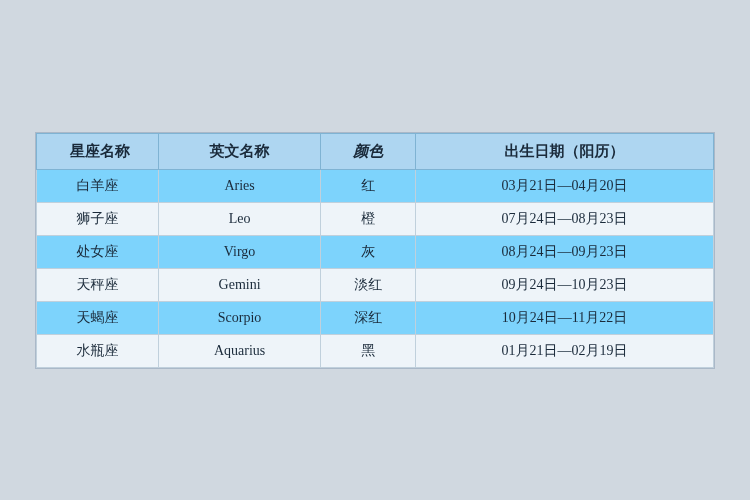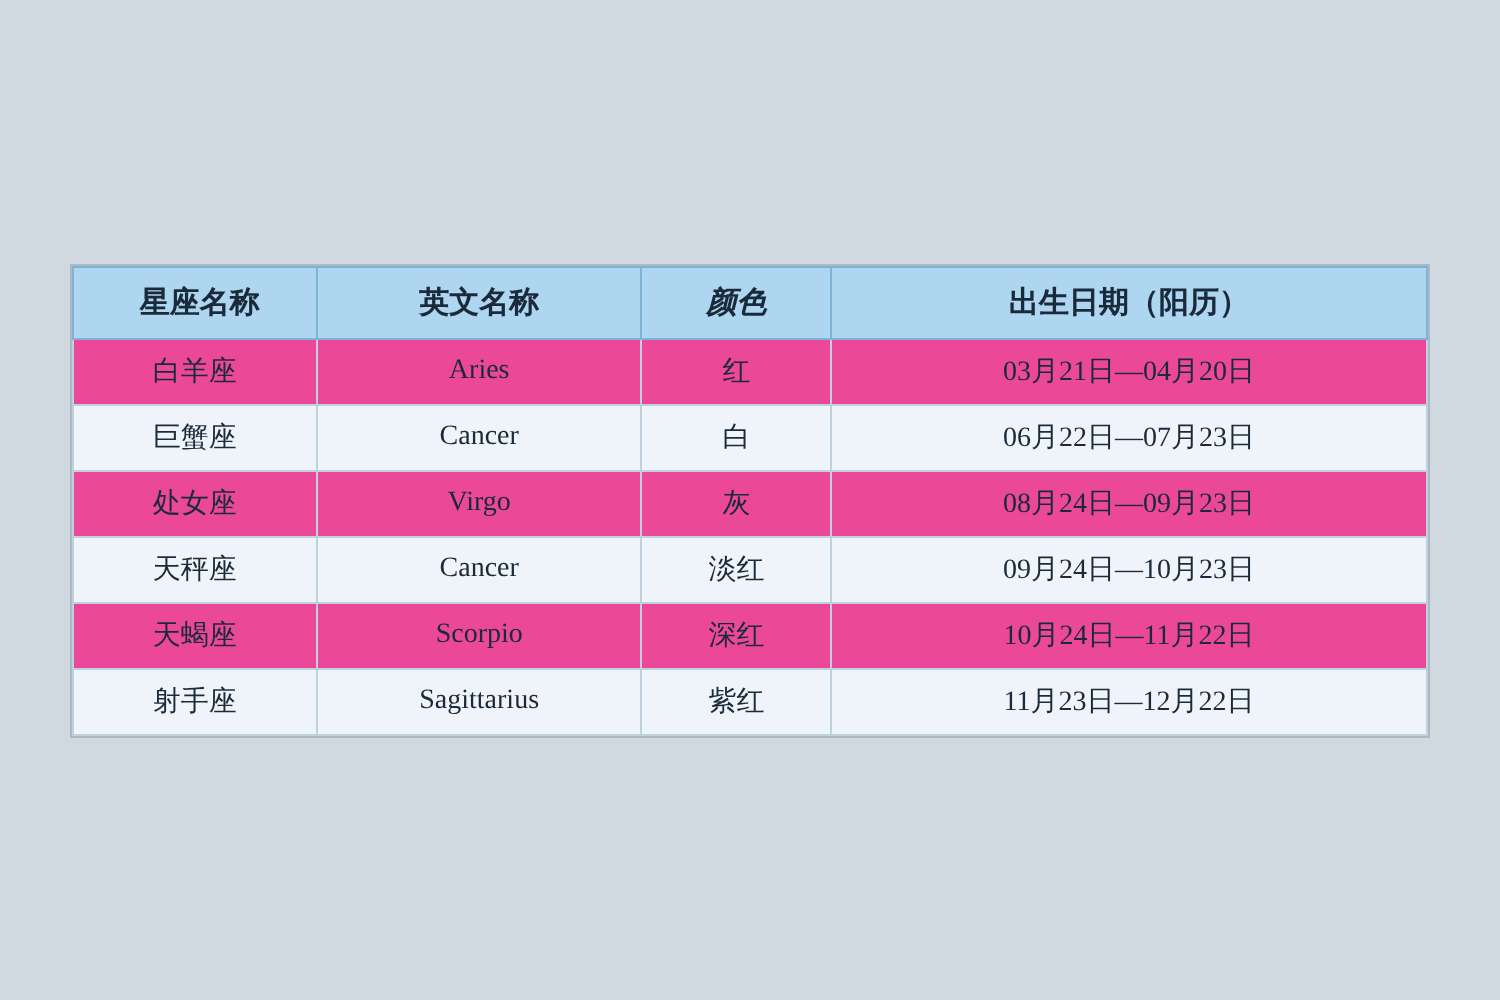--- a/index.html
+++ b/index.html
@@ -36,21 +36,21 @@
     thead th {
       border: 1px solid #7fb3d3;
       padding: 8px 12px;
       text-align: center;
       font-size: 15px;
       font-weight: bold;
       color: #1a2a3a;
     }
 
     tbody tr {
-      background-color: #ec4899;
+      background-color: #7dd3fc;
     }
 
     tbody tr:nth-child(even) {
       background-color: #eef4f9;
     }
 
     tbody td {
       border: 1px solid #c0d0dc;
       padding: 7px 12px;
       text-align: center;
@@ -77,44 +77,44 @@
       </tr>
     </thead>
     <tbody id="table-body">
     <tr>
           <td>白羊座</td>
           <td>Aries</td>
           <td>红</td>
           <td>03月21日—04月20日</td>
         </tr>
         <tr>
-          <td>巨蟹座</td>
-          <td>Cancer</td>
-          <td>白</td>
-          <td>06月22日—07月23日</td>
+          <td>狮子座</td>
+          <td>Leo</td>
+          <td>橙</td>
+          <td>07月24日—08月23日</td>
         </tr>
         <tr>
           <td>处女座</td>
           <td>Virgo</td>
           <td>灰</td>
           <td>08月24日—09月23日</td>
         </tr>
         <tr>
           <td>天秤座</td>
-          <td>Cancer</td>
+          <td>Gemini</td>
           <td>淡红</td>
           <td>09月24日—10月23日</td>
         </tr>
         <tr>
           <td>天蝎座</td>
           <td>Scorpio</td>
           <td>深红</td>
           <td>10月24日—11月22日</td>
         </tr>
         <tr>
-          <td>射手座</td>
-          <td>Sagittarius</td>
-          <td>紫红</td>
-          <td>11月23日—12月22日</td>
+          <td>水瓶座</td>
+          <td>Aquarius</td>
+          <td>黑</td>
+          <td>01月21日—02月19日</td>
         </tr>
       </tbody>
   </table>
 </div>
 
 </body></html>

